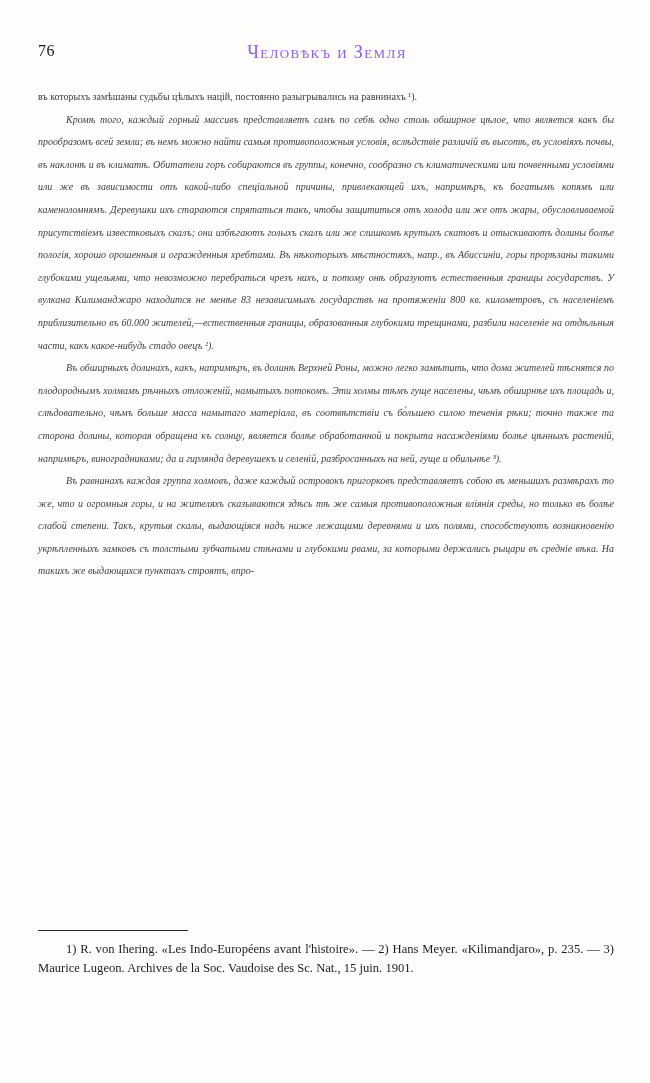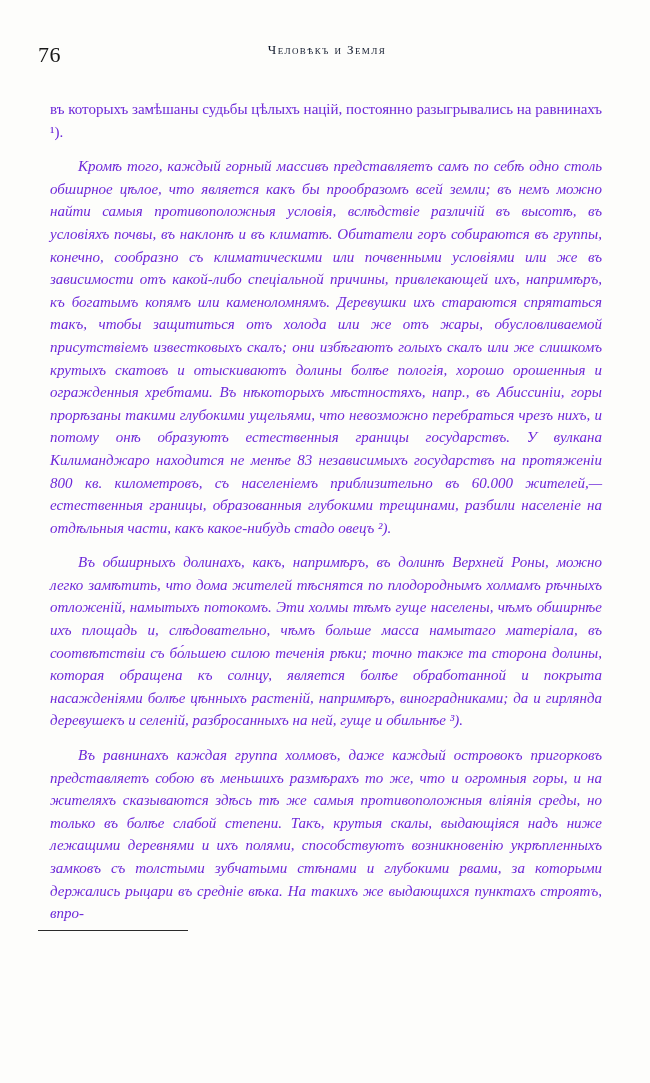--- a/index.html
+++ b/index.html
@@ -27,49 +27,49 @@
     position: absolute;
     left: 38px;
     top: 42px;
     width: 578px;
     height: 22px;
   }
   .folio {
     position: absolute;
     left: 0;
     top: 0;
-    font-size: 22px;
+    font-size: 16px;
     letter-spacing: 0.5px;
     color: #181818;
   }
   .head-title {
     position: absolute;
     left: 0;
     top: 0;
     width: 578px;
     text-align: center;
-    font-size: 13px;
+    font-size: 18px;
     font-variant: small-caps;
     letter-spacing: 1.4px;
-    color: #0f172a;
+    color: #8b5cf6;
   }
   
   .textblock {
     position: absolute;
     left: 38px;
     top: 86px;
     width: 576px;
   }
   p.para {
-    margin: 12px;
-    font-size: 15px;
+    margin: 0;
+    font-size: 10px;
     line-height: 22.6px;
     text-align: justify;
     text-justify: inter-word;
-    color: #6d28d9;
+    color: #404040;
     hyphens: none;
   }
   p.para.indent {
     text-indent: 28px;
     font-style: italic;
   }
   
   .footnote-rule {
     position: absolute;
     left: 38px;
@@ -106,14 +106,17 @@
 
   <div class="textblock">
     <p class="para">въ которыхъ замѣшаны судьбы цѣлыхъ націй, постоянно разыгрывались на равнинахъ ¹).</p>
     <p class="para indent">Кромѣ того, каждый горный массивъ представляетъ самъ по себѣ одно столь обширное цѣлое, что является какъ бы прообразомъ всей земли; въ немъ можно найти самыя противоположныя условія, вслѣдствіе различій въ высотѣ, въ условіяхъ почвы, въ наклонѣ и въ климатѣ. Обитатели горъ собираются въ группы, конечно, сообразно съ климатическими или почвенными условіями или же въ зависимости отъ какой-либо спеціальной причины, привлекающей ихъ, напримѣръ, къ богатымъ копямъ или каменоломнямъ. Деревушки ихъ стараются спрятаться такъ, чтобы защититься отъ холода или же отъ жары, обусловливаемой присутствіемъ известковыхъ скалъ; они избѣгаютъ голыхъ скалъ или же слишкомъ крутыхъ скатовъ и отыскиваютъ долины болѣе пологія, хорошо орошенныя и огражденныя хребтами. Въ нѣкоторыхъ мѣстностяхъ, напр., въ Абиссиніи, горы прорѣзаны такими глубокими ущельями, что невозможно перебраться чрезъ нихъ, и потому онѣ образуютъ естественныя границы государствъ. У вулкана Килиманджаро находится не менѣе 83 независимыхъ государствъ на протяженіи 800 кв. километровъ, съ населеніемъ приблизительно въ 60.000 жителей,—естественныя границы, образованныя глубокими трещинами, разбили населеніе на отдѣльныя части, какъ какое-нибудь стадо овецъ ²).</p>
     <p class="para indent">Въ обширныхъ долинахъ, какъ, напримѣръ, въ долинѣ Верхней Роны, можно легко замѣтить, что дома жителей тѣснятся по плодороднымъ холмамъ рѣчныхъ отложеній, намытыхъ потокомъ. Эти холмы тѣмъ гуще населены, чѣмъ обширнѣе ихъ площадь и, слѣдовательно, чѣмъ больше масса намытаго матеріала, въ соотвѣтствіи съ бо́льшею силою теченія рѣки; точно также та сторона долины, которая обращена къ солнцу, является болѣе обработанной и покрыта насажденіями болѣе цѣнныхъ растеній, напримѣръ, виноградниками; да и гирлянда деревушекъ и селеній, разбросанныхъ на ней, гуще и обильнѣе ³).</p>
     <p class="para indent">Въ равнинахъ каждая группа холмовъ, даже каждый островокъ пригорковъ представляетъ собою въ меньшихъ размѣрахъ то же, что и огромныя горы, и на жителяхъ сказываются здѣсь тѣ же самыя противоположныя вліянія среды, но только въ болѣе слабой степени. Такъ, крутыя скалы, выдающіяся надъ ниже лежащими деревнями и ихъ полями, способствуютъ возникновенію укрѣпленныхъ замковъ съ толстыми зубчатыми стѣнами и глубокими рвами, за которыми держались рыцари въ среднie вѣка. На такихъ же выдающихся пунктахъ строятъ, впро-</p>
   </div>
 
   <div class="footnote-rule"></div>
 
+  <div class="footnotes">
+    <p class="footnote first">1) R. von Ihering. «Les Indo-Européens avant l'histoire». — 2) Hans Meyer. «Kilimandjaro», p. 235. — 3) Maurice Lugeon. Archives de la Soc. Vaudoise des Sc. Nat., 15 juin. 1901.</p>
+  </div>
 
 </div>
 
 </body></html>

